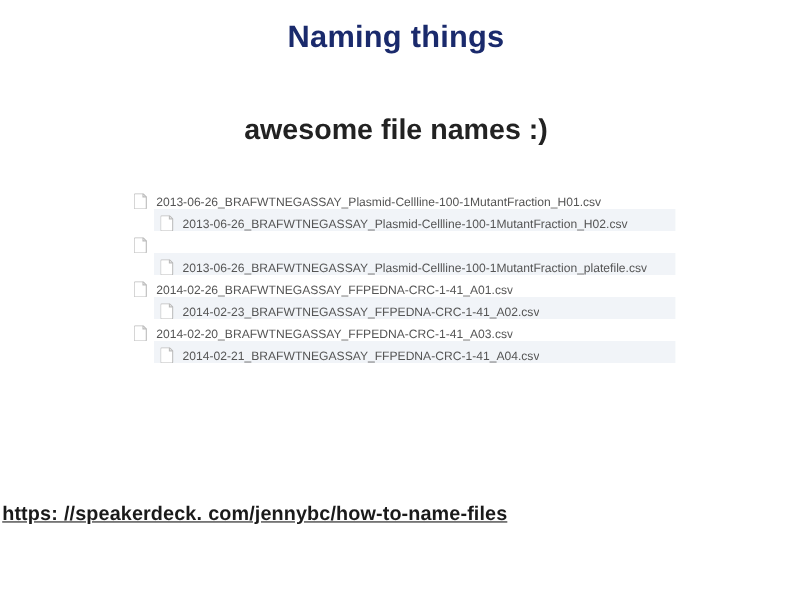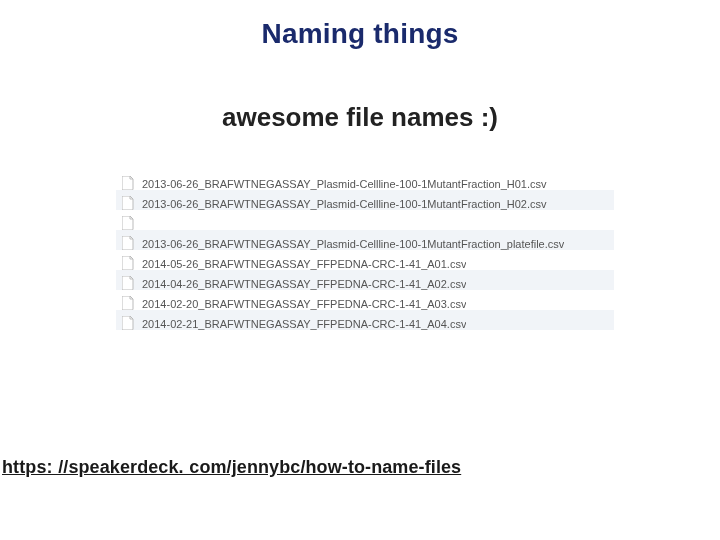--- a/index.html
+++ b/index.html
@@ -51,20 +51,21 @@
   }
   .file-row {
     display: flex;
     align-items: flex-end;
     height: 20px;
     padding-left: 6px;
     box-sizing: border-box;
   }
   .file-row.alt {
     background: #f1f4f8;
+    margin-left: 24px;
   }
   .file-icon {
     width: 12px;
     height: 14px;
     margin-right: 8px;
     flex-shrink: 0;
   }
   .file-icon svg {
     display: block;
   }
@@ -129,30 +130,30 @@
       </span>
       <span class="file-name">2013-06-26_BRAFWTNEGASSAY_Plasmid-Cellline-100-1MutantFraction_platefile.csv</span>
     </div>
     <div class="file-row">
       <span class="file-icon">
         <svg width="12" height="14" viewBox="0 0 12 14">
             <path d="M1 0 h7 l3 3 v10 a1 1 0 0 1 -1 1 h-9 a1 1 0 0 1 -1 -1 v-12 a1 1 0 0 1 1 -1 z" fill="#fff" stroke="#bbb" stroke-width="1"></path>
             <path d="M8 0 v3 h3" fill="none" stroke="#bbb" stroke-width="1"></path>
           </svg>
       </span>
-      <span class="file-name">2014-05-26_BRAFWTNEGASSAY_FFPEDNA-CRC-1-41_A01.csv</span>
+      <span class="file-name">2014-02-26_BRAFWTNEGASSAY_FFPEDNA-CRC-1-41_A01.csv</span>
     </div>
     <div class="file-row alt">
       <span class="file-icon">
         <svg width="12" height="14" viewBox="0 0 12 14">
             <path d="M1 0 h7 l3 3 v10 a1 1 0 0 1 -1 1 h-9 a1 1 0 0 1 -1 -1 v-12 a1 1 0 0 1 1 -1 z" fill="#fff" stroke="#bbb" stroke-width="1"></path>
             <path d="M8 0 v3 h3" fill="none" stroke="#bbb" stroke-width="1"></path>
           </svg>
       </span>
-      <span class="file-name">2014-04-26_BRAFWTNEGASSAY_FFPEDNA-CRC-1-41_A02.csv</span>
+      <span class="file-name">2014-02-23_BRAFWTNEGASSAY_FFPEDNA-CRC-1-41_A02.csv</span>
     </div>
     <div class="file-row">
       <span class="file-icon">
         <svg width="12" height="14" viewBox="0 0 12 14">
             <path d="M1 0 h7 l3 3 v10 a1 1 0 0 1 -1 1 h-9 a1 1 0 0 1 -1 -1 v-12 a1 1 0 0 1 1 -1 z" fill="#fff" stroke="#bbb" stroke-width="1"></path>
             <path d="M8 0 v3 h3" fill="none" stroke="#bbb" stroke-width="1"></path>
           </svg>
       </span>
       <span class="file-name">2014-02-20_BRAFWTNEGASSAY_FFPEDNA-CRC-1-41_A03.csv</span>
     </div>

